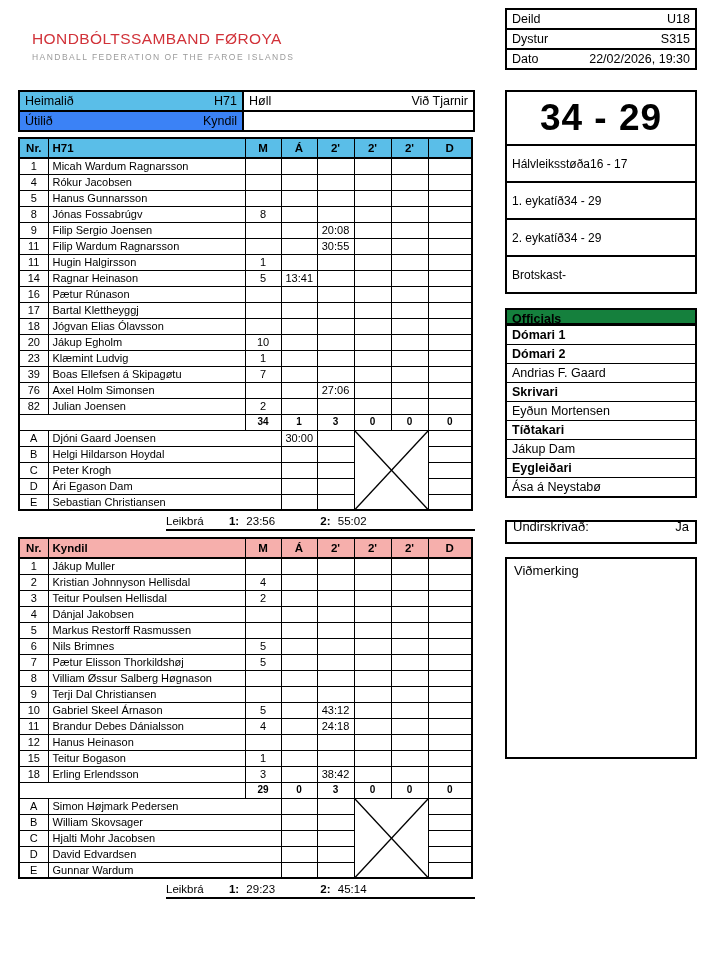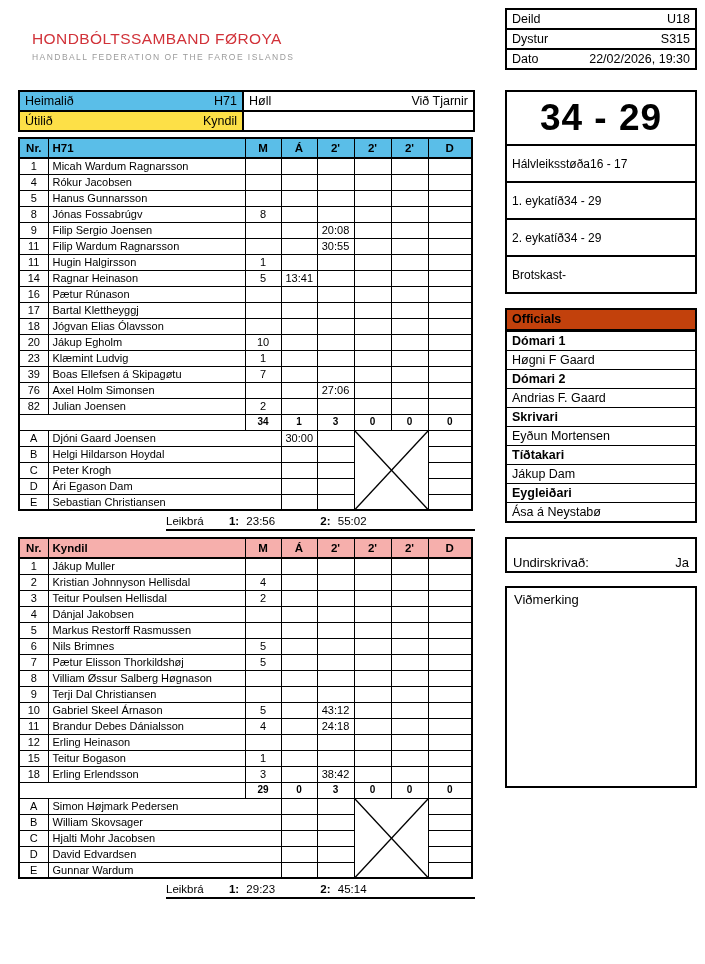--- a/index.html
+++ b/index.html
@@ -22,21 +22,21 @@
   
   .columns { display:flex; margin-top:2px; }
   .left-col { width:457px; flex:0 0 457px; }
   .right-col { width:192px; flex:0 0 192px; margin-left:30px; }
 
   
   .banner { border-collapse:collapse; width:100%;padding-left:29px; }
   .banner td { border:2px solid #000; height:20px; padding:0 5px; font-size:12.5px; }
   .banner .team-cell { width:224px; }
   .row-home .team-cell { background:#5abee8; }
-  .row-away .team-cell { background:#fde047; }
+  .row-away .team-cell { background:#3b82f6; }
 
   
   .roster { border-collapse:collapse; border:2px solid #000; width:401px; table-layout:fixed; margin-top:5px; }
   .roster th, .roster td { border:1px solid #000; height:16px; padding:0 4px; font-size:11px; line-height:14px; white-space:nowrap; overflow:hidden; }
   .roster thead th { height:20px; font-size:11.5px; font-weight:bold; border-bottom:2px solid #000; }
   .roster.home thead th { background:#5abee8; }
   .roster.away thead th { background:#f6afac; }
   .roster .nr, .roster .num { text-align:center; }
   .roster th.name, .roster td.name { text-align:left; }
   .roster .totals td { font-weight:bold; font-size:10px; }
@@ -47,26 +47,26 @@
   .lk-label { margin-right:22px; }
   .lk-b { font-weight:bold; margin-right:4px; }
   .lk-v { margin-right:42px; }
 
   
   .scorebox { border:2px solid #000; }
   .score-big { height:52px; line-height:52px; text-align:center; font-size:37px; font-weight:bold; letter-spacing:1px; }
   .score-row { display:flex; justify-content:flex-start; align-items:center; border-top:2px solid #000; height:37px; padding:0 5px; font-size:12px; }
 
   .officials { border:2px solid #000; margin-top:14px; }
-  .off-title { background:#c2410c; font-weight:bold; font-size:12.5px; height:21px; line-height:18px; padding:0 5px; border-bottom:2px solid #000; }
+  .off-title { background:#15803d; font-weight:bold; font-size:12.5px; height:15px; line-height:18px; padding:0 5px; border-bottom:2px solid #000; }
   .off-row { height:19px; line-height:18px; padding:0 5px; font-size:12.5px; border-top:1px solid #000; }
   .off-row:first-of-type { border-top:none; }
   .off-role { font-weight:bold; }
 
-  .signed { border:2px solid #000; margin-top:14px; height:24px; display:flex; justify-content:space-between; align-items:flex-start; padding:16px 6px; font-size:13px; }
+  .signed { border:2px solid #000; margin-top:22px; height:24px; display:flex; justify-content:space-between; align-items:flex-end; padding:8px 6px; font-size:13px; }
   .remarks { border:2px solid #000; margin-top:13px; height:202px; padding:4px 7px; font-size:13px; }
 </style>
 </head>
 <body>
 
 <div class="page">
 
   <div class="header">
     <div class="org">
       <div class="org-name">HONDBÓLTSSAMBAND FØROYA</div>
@@ -511,21 +511,21 @@
                 <td class="name">Brandur Debes Dánialsson</td>
                 <td class="num">4</td>
                 <td class="num"></td>
                 <td class="num">24:18</td>
                 <td class="num"></td>
                 <td class="num"></td>
                 <td class="num"></td>
               </tr>
               <tr>
                 <td class="nr">12</td>
-                <td class="name">Erling Heinason</td>
+                <td class="name">Hanus Heinason</td>
                 <td class="num"></td>
                 <td class="num"></td>
                 <td class="num"></td>
                 <td class="num"></td>
                 <td class="num"></td>
                 <td class="num"></td>
               </tr>
               <tr>
                 <td class="nr">15</td>
                 <td class="name">Teitur Bogason</td>
@@ -627,21 +627,20 @@
           </div>
         <div class="score-row">
           <span>Brotskast</span>
           <span>-</span>
           </div>
       </div>
 
       <div class="officials">
         <div class="off-title">Officials</div>
         <div class="off-row off-role">Dómari 1</div>
-        <div class="off-row">Høgni F Gaard</div>
         <div class="off-row off-role">Dómari 2</div>
         <div class="off-row">Andrias F. Gaard</div>
         <div class="off-row off-role">Skrivari</div>
         <div class="off-row">Eyðun Mortensen</div>
         <div class="off-row off-role">Tíðtakari</div>
         <div class="off-row">Jákup Dam</div>
         <div class="off-row off-role">Eygleiðari</div>
         <div class="off-row">Ása á Neystabø</div>
       </div>
 

